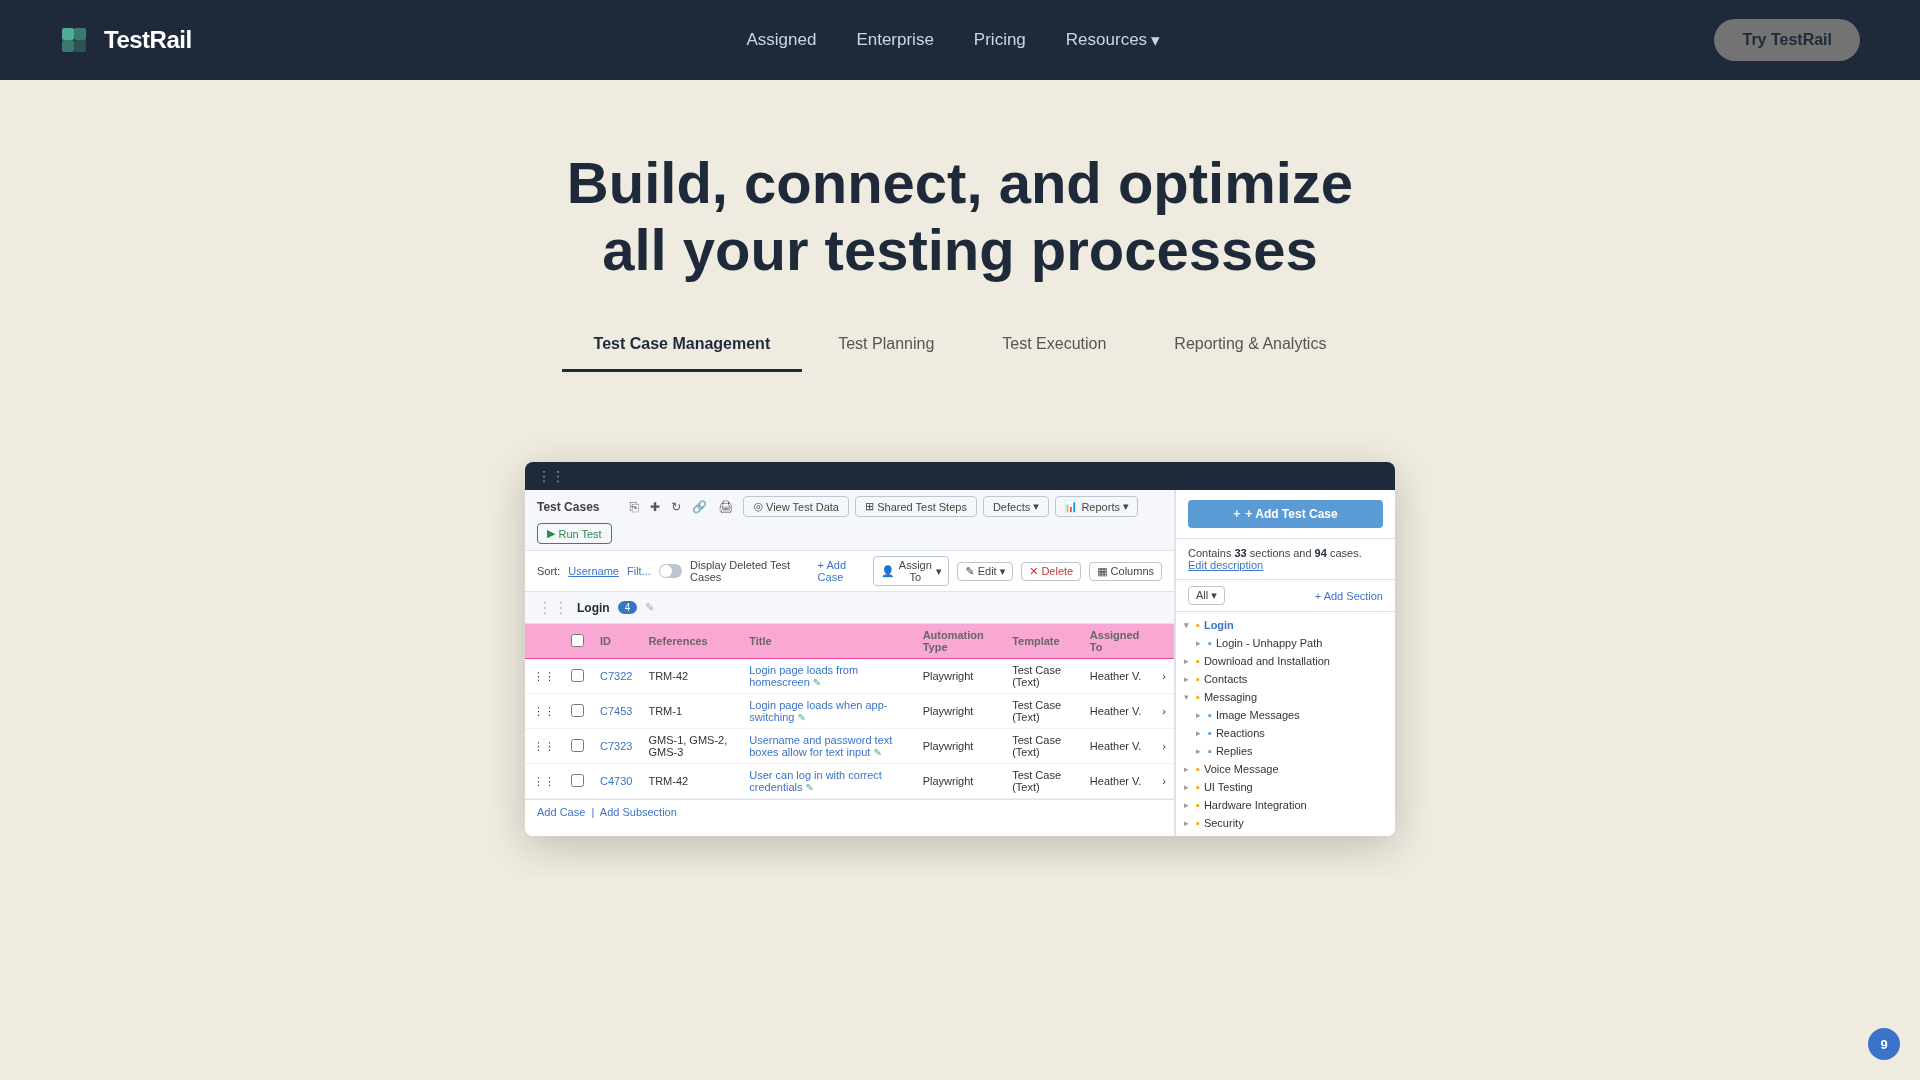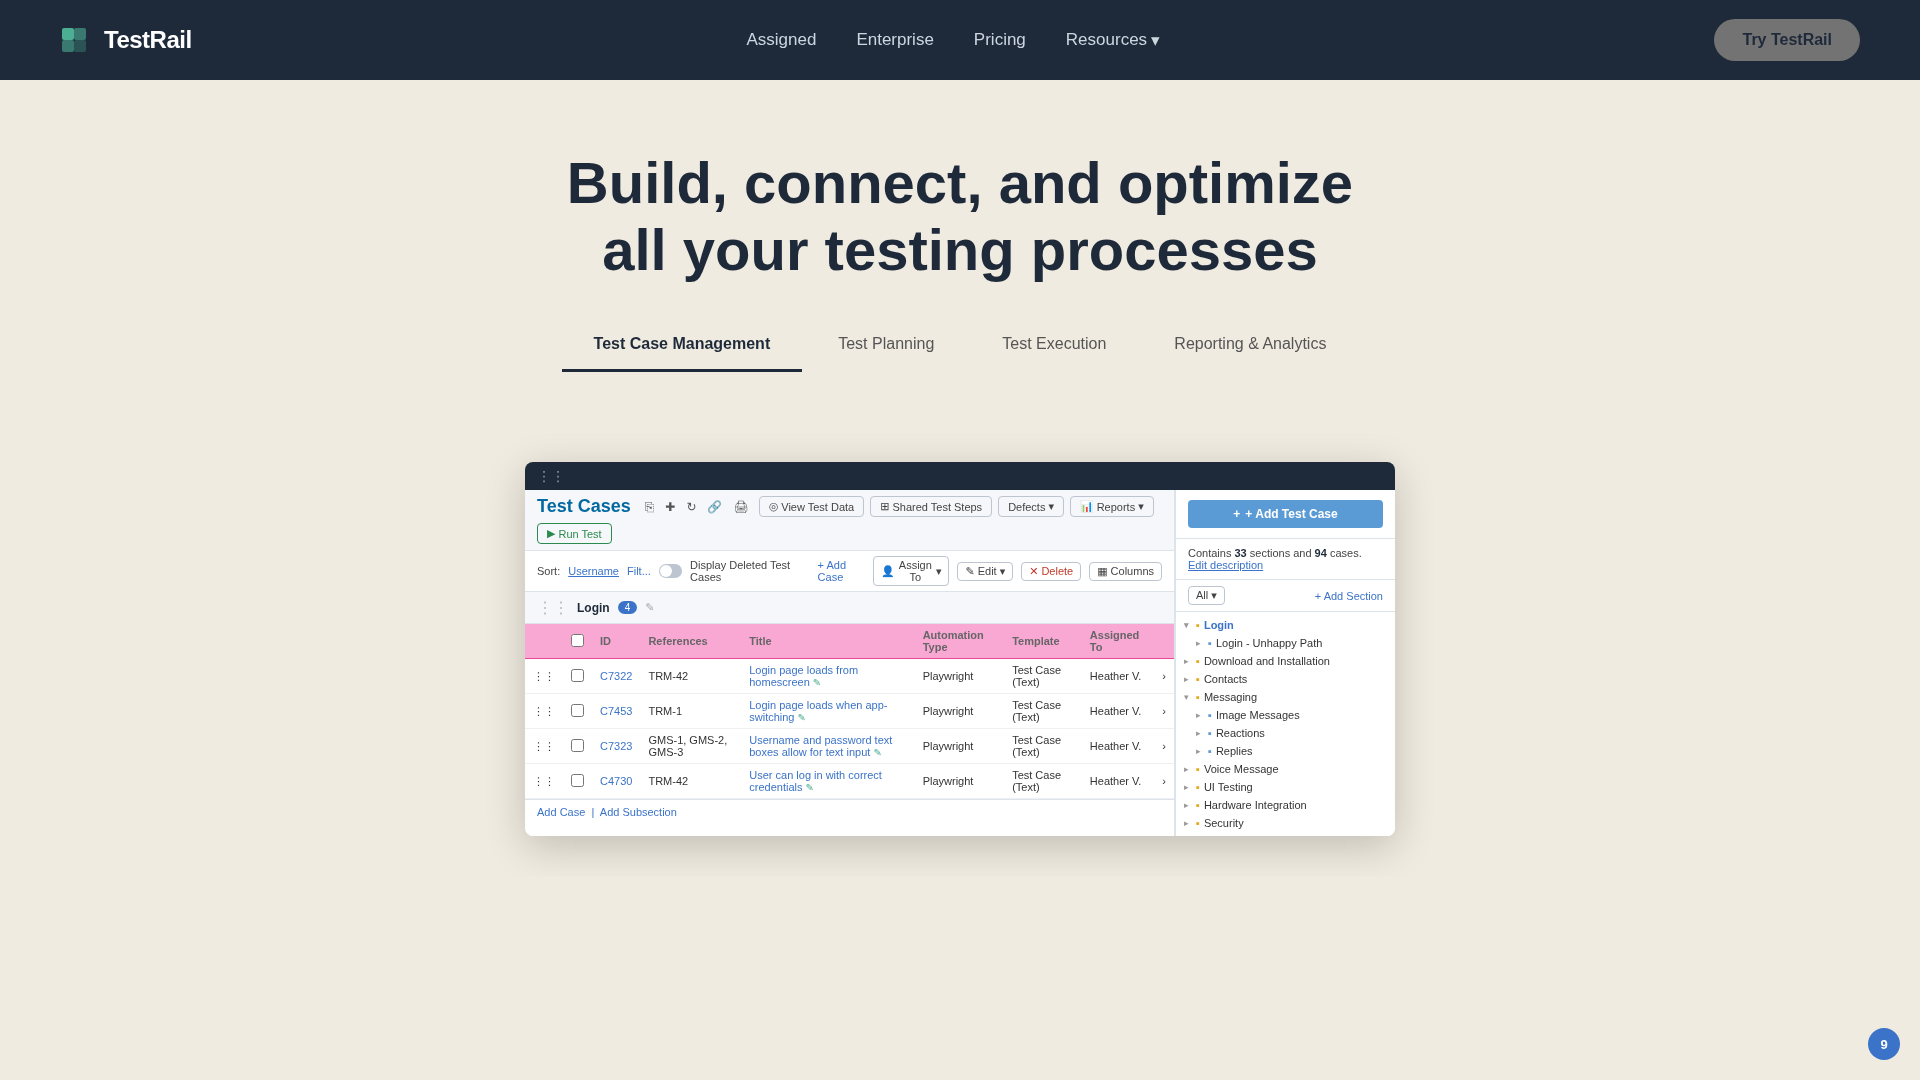--- a/index.html
+++ b/index.html
@@ -137,23 +137,23 @@
       background: #f5f7fa;
       border-bottom: 1px solid #dde3ea;
       padding: 6px 12px;
       display: flex;
       align-items: center;
       gap: 6px;
       flex-wrap: wrap;
     }
     .toolbar-top .panel-title {
       font-weight: 700;
-      font-size: 18px;
-      color: #0369a1;
-      margin-right: 4px;
+      font-size: 12px;
+      color: #404040;
+      margin-right: 20px;
     }
     .toolbar-btn {
       background: none;
       border: 1px solid #bcc5d0;
       border-radius: 4px;
       padding: 3px 9px;
       font-size: 11px;
       color: #444;
       cursor: pointer;
       display: flex;

